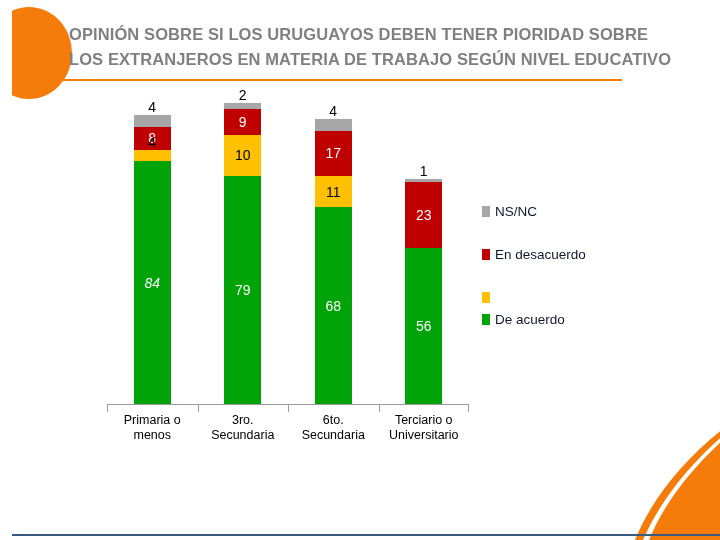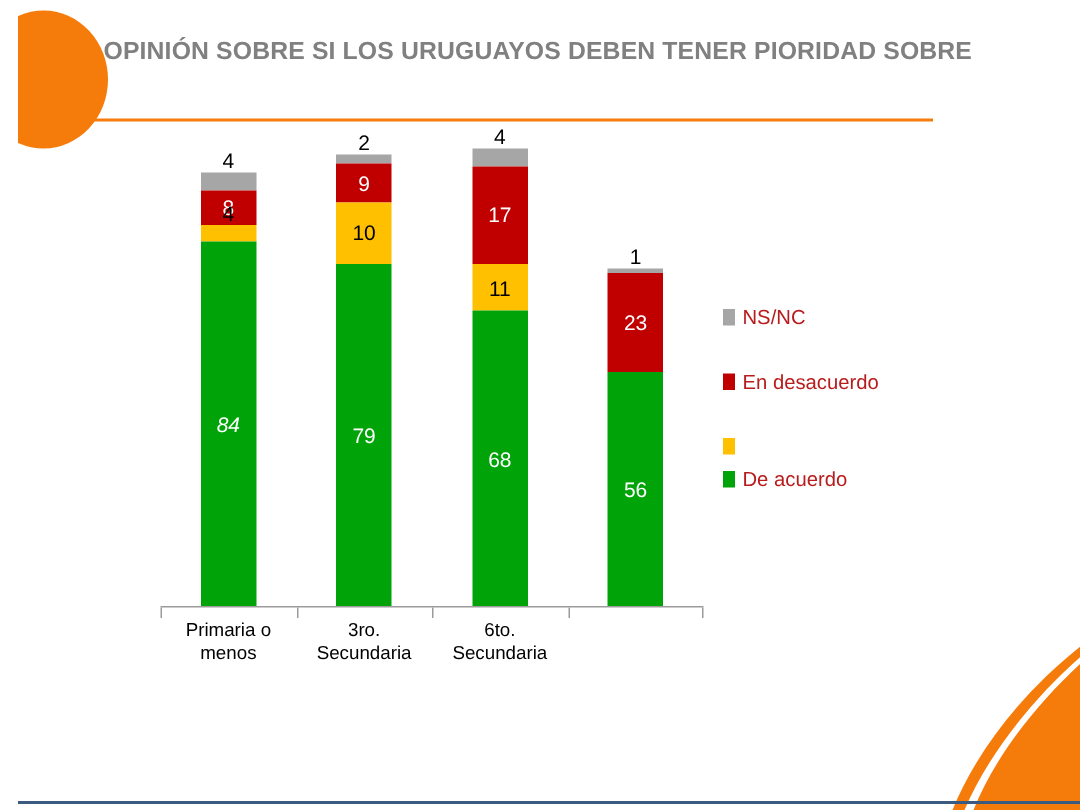--- a/index.html
+++ b/index.html
@@ -179,38 +179,39 @@
   .legend-swatch {
     flex: 0 0 auto;
     width: 8px;
     height: 11px;
     margin-top: 3px;
     margin-right: 5px;
   }
   .legend-text {
     font-size: 13.5px;
     line-height: 17px;
-    color: #b91c1c;
+    color: #0f172a;
     max-width: 150px;
   }
   .sw-ns    { background: #A6A6A6; }
   .sw-dis   { background: #C00000; }
   .sw-neu   { background: #FFC000; }
   .sw-agree { background: #00A409; }
   .legend-item.tight { margin-bottom: 8px; }
 </style>
 </head>
 <body>
 
 <div id="slide">
 
   <div class="deco-circle"></div>
 
   <div class="title">
     <span class="title-line">OPINIÓN SOBRE SI LOS URUGUAYOS DEBEN TENER PIORIDAD SOBRE</span>
+    <span class="title-line">LOS EXTRANJEROS EN MATERIA DE TRABAJO SEGÚN NIVEL EDUCATIVO</span>
   </div>
 
   <div class="deco-underline"></div>
 
   <div id="plot">
     <div class="axis-line"></div>
   <div class="bar-group" style="left: 0px;">
         <div class="bar">
           <div class="seg seg-ns tiny" style="height: 11.56px;">
             <span class="seg-label lbl-black">4</span>
@@ -240,21 +241,21 @@
           <div class="seg seg-agree" style="height: 228.31px;">
             <span class="seg-label lbl-white">79</span>
           </div>
         </div>
       </div>
       <div class="bar-group" style="left: 181px;">
         <div class="bar">
           <div class="seg seg-ns tiny" style="height: 11.56px;">
             <span class="seg-label lbl-black">4</span>
           </div>
-          <div class="seg seg-dis" style="height: 65px;">
+          <div class="seg seg-dis" style="height: 45px;">
             <span class="seg-label lbl-white">17</span>
           </div>
           <div class="seg seg-neu" style="height: 31.79px;">
             <span class="seg-label lbl-black">11</span>
           </div>
           <div class="seg seg-agree" style="height: 196.52px;">
             <span class="seg-label lbl-white">68</span>
           </div>
         </div>
       </div>
@@ -284,20 +285,24 @@
         <div>menos</div>
       </div>
       <div class="cat" style="left: 90.5px;">
         <div>3ro.</div>
         <div>Secundaria</div>
       </div>
       <div class="cat" style="left: 181px;">
         <div>6to.</div>
         <div>Secundaria</div>
       </div>
+      <div class="cat" style="left: 271.5px;">
+        <div>Terciario o</div>
+        <div>Universitario</div>
+      </div>
     </div>
 
   <div id="legend">
       <div class="legend-item">
         <span class="legend-swatch sw-ns"></span>
         <span class="legend-text">NS/NC</span>
       </div>
       <div class="legend-item">
         <span class="legend-swatch sw-dis"></span>
         <span class="legend-text">En desacuerdo</span>

